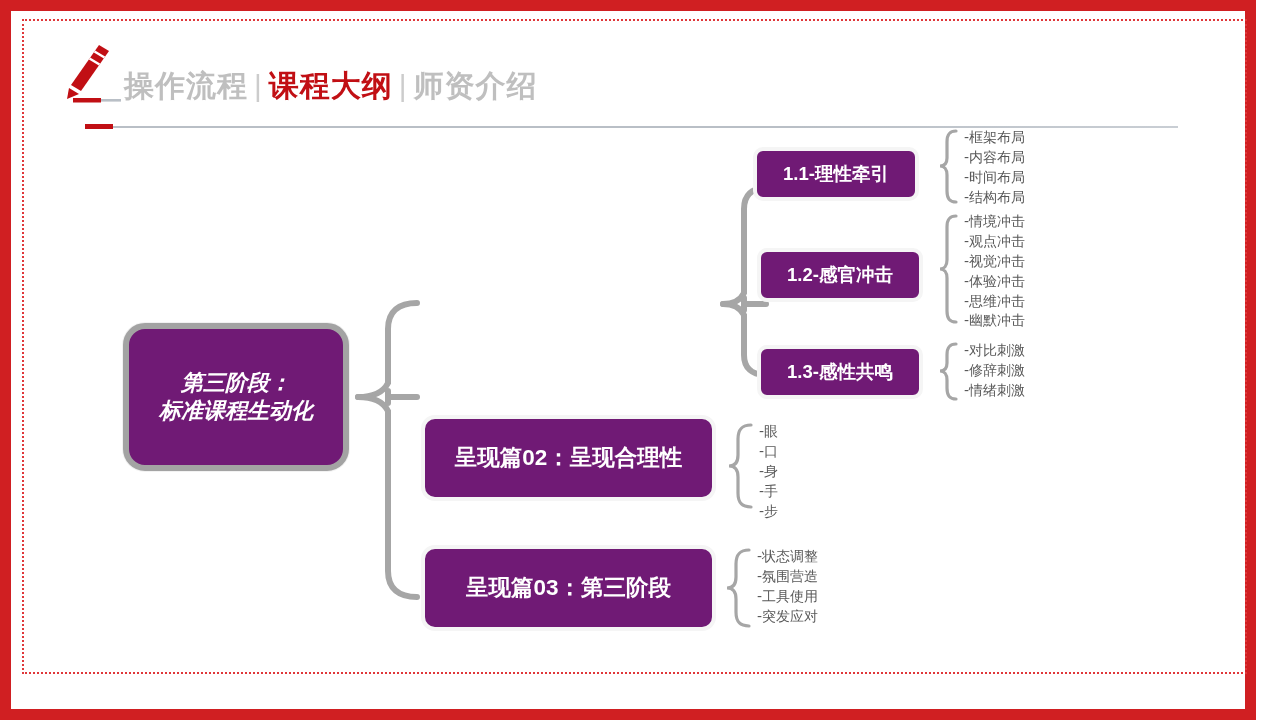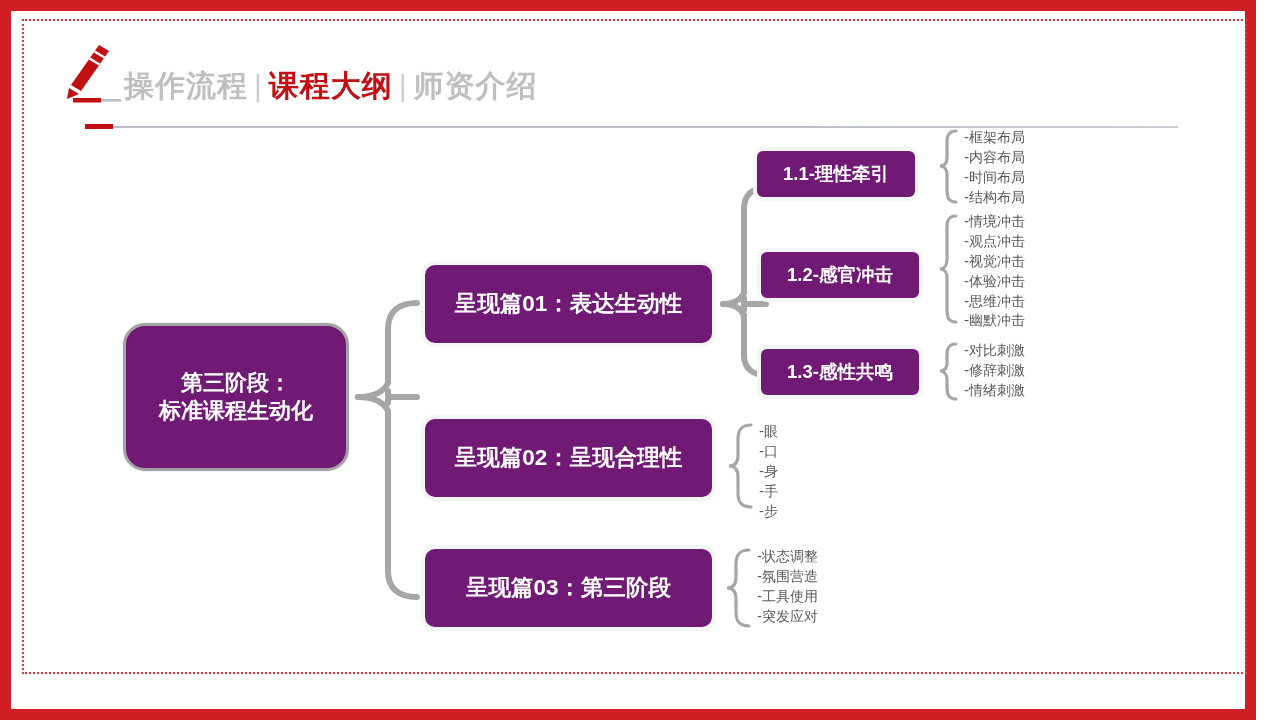--- a/index.html
+++ b/index.html
@@ -110,22 +110,23 @@
   }
 
   
   #root-node {
     left: 112px;
     top: 312px;
     width: 226px;
     height: 148px;
     border-radius: 22px;
     font-size: 22px;
-    border: 3px solid #a3a3a3;
+    border: 6px solid #a3a3a3;
     box-shadow: 0 0 0 1px #f2f2f2;
+    font-style: italic;
   }
 
   
   .l2 {
     left: 410px;
     width: 295px;
     height: 86px;
     border-radius: 14px;
     font-size: 22.5px;
     border: 4px solid #f5f5f5;
@@ -216,21 +217,20 @@
       </g>
     </svg>
 
     <div id="root-node" class="node">
       <div>
         <div>第三阶段：</div>
         <div>标准课程生动化</div>
       </div>
     </div>
 
-    <div id="l2-0" class="node l2">呈现篇01：表达生动性</div>
     <div id="l2-1" class="node l2">呈现篇02：呈现合理性</div>
     <div id="l2-2" class="node l2">呈现篇03：第三阶段</div>
 
     <div id="l3-0" class="node l3">1.1-理性牵引</div>
     <div id="l3-1" class="node l3">1.2-感官冲击</div>
     <div id="l3-2" class="node l3">1.3-感性共鸣</div>
 
     <div id="leaf-0" class="leaf-group">
         <div>-框架布局</div>
         <div>-内容布局</div>

